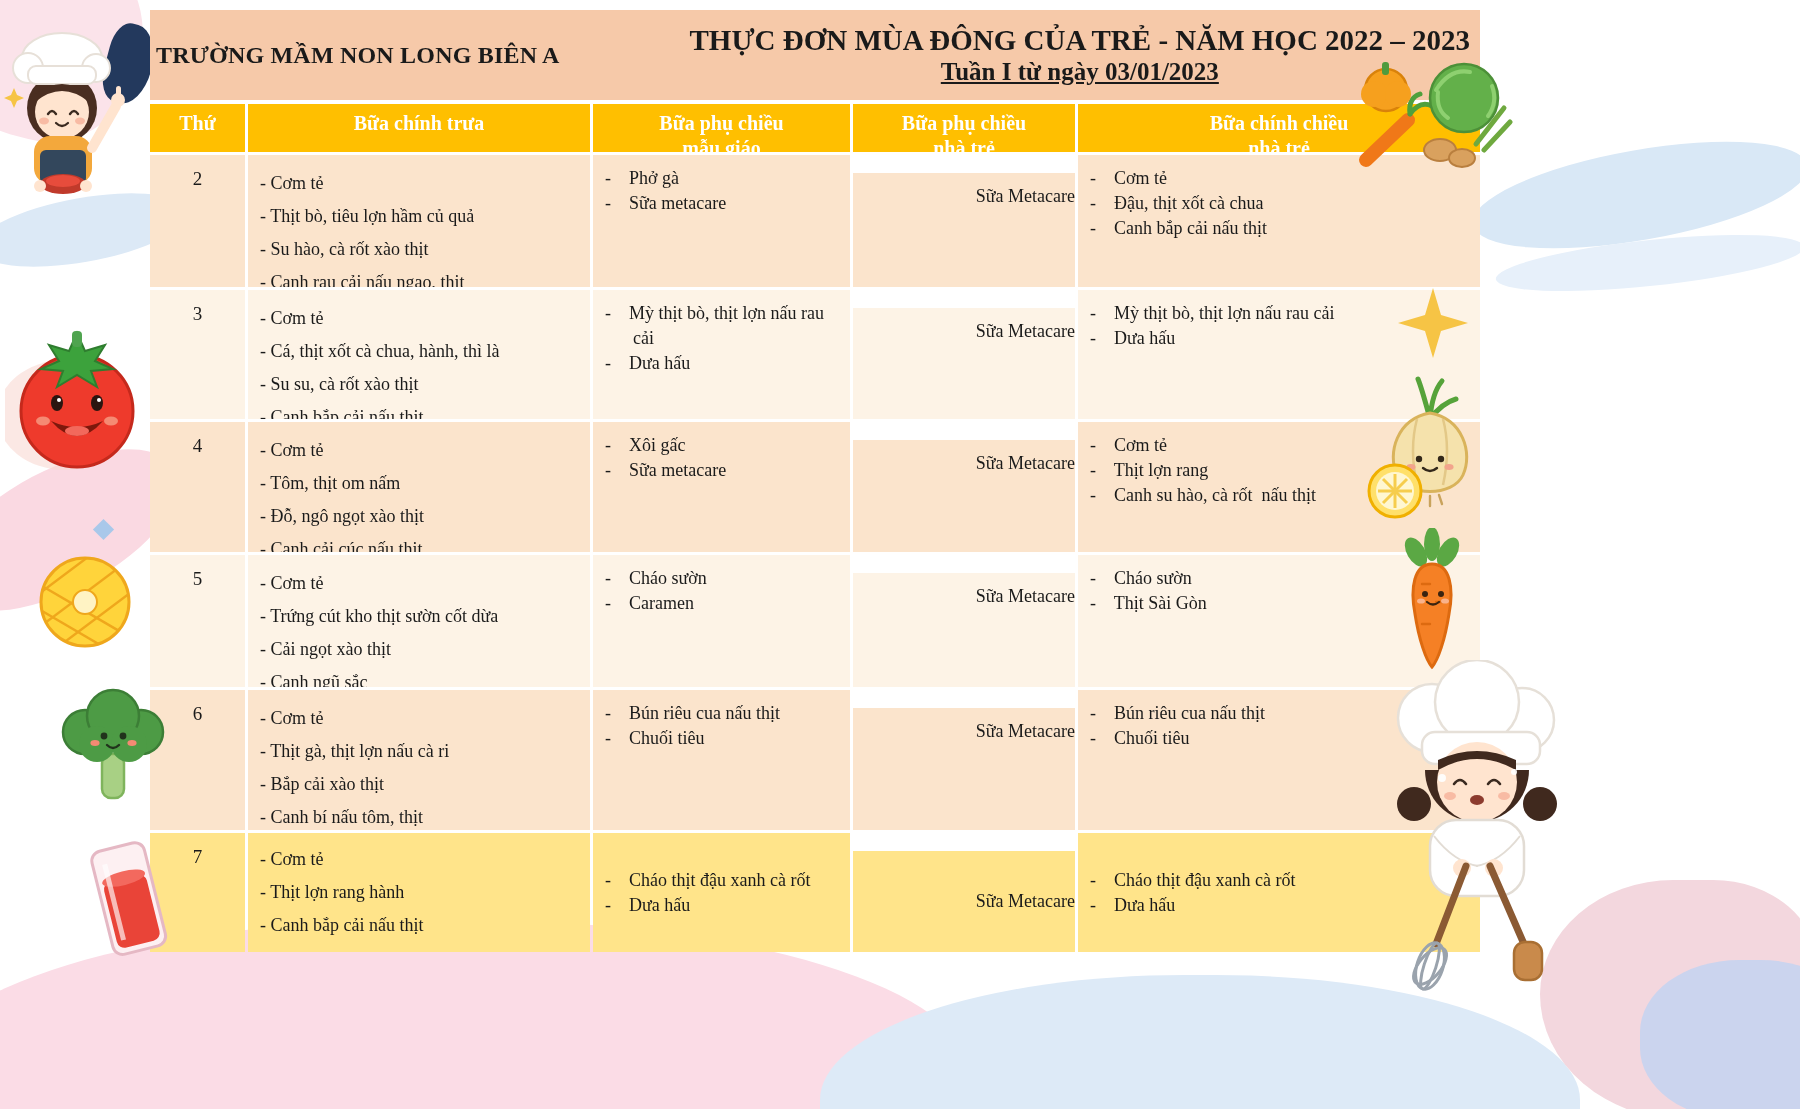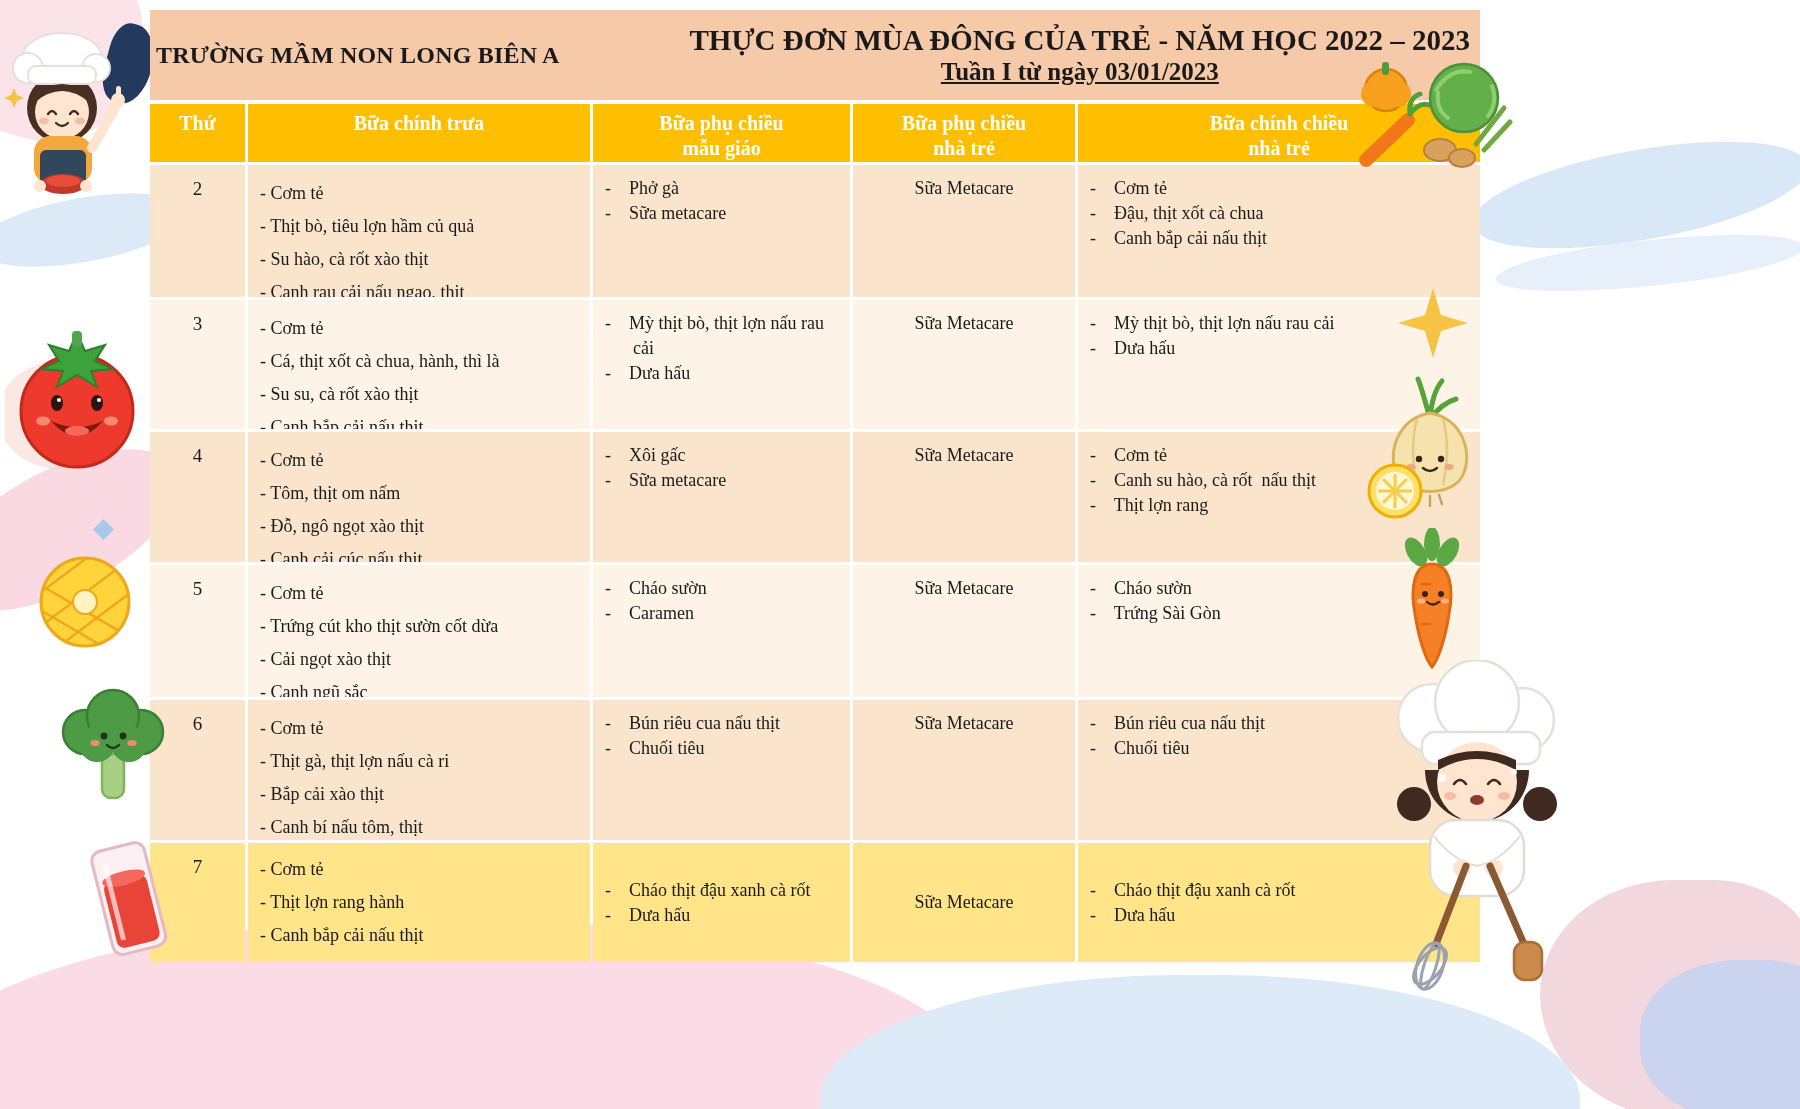--- a/index.html
+++ b/index.html
@@ -37,21 +37,21 @@
     color:#ffffff;font-weight:bold;font-size:20px;text-align:center;
     padding-top:7px;line-height:25px;
   }
   .day{
     font-size:19px;text-align:center;padding-top:13px;
   }
   .lunch{padding:12px 8px 0 12px;font-size:18px;}
   .lunch .menu-line{line-height:33px;white-space:pre-wrap;padding-left:14px;text-indent:-14px;}
   .snack{padding:11px 6px 0 12px;font-size:18px;}
   .snack .menu-line{line-height:25px;white-space:pre-wrap;padding-left:28px;text-indent:-28px;}
-  .nt{font-size:18px;text-align:center;padding-top:13px;}
+  .nt{font-size:18px;text-align:right;padding-top:13px;margin-top:18px;}
   .vc{display:flex;flex-direction:column;justify-content:center;padding-top:0;}
   
   .deco svg{display:block;}
 </style>
 </head>
 <body>
 
 <div class="blob" style="left:-50px;top:-60px;width:190px;height:200px;background:#FBE3EA;border-radius:45%;transform:rotate(15deg);"></div>
 <div class="blob" style="left:-25px;top:198px;width:215px;height:64px;background:#DCE9F6;border-radius:50%;transform:rotate(-10deg);"></div>
 <div class="blob" style="left:-70px;top:470px;width:260px;height:120px;background:#FAD9E2;border-radius:50%;transform:rotate(-28deg);"></div>
@@ -68,21 +68,21 @@
   <div class="doc-header">
     <div class="school-name">TRƯỜNG MẦM NON LONG BIÊN A</div>
     <div class="title-block">
       <div class="title-line1">THỰC ĐƠN MÙA ĐÔNG CỦA TRẺ - NĂM HỌC 2022 – 2023</div>
       <div class="title-line2">Tuần I từ ngày 03/01/2023</div>
     </div>
   </div>
 
   <div class="menu-table">
 
-    <div class="trow" style="height:58px">
+    <div class="trow" style="height:48px">
       <div class="cell bg-h hcell">
         <div>Thứ</div>
           <div></div>
       </div>
       <div class="cell bg-h hcell">
         <div>Bữa chính trưa</div>
           <div></div>
       </div>
       <div class="cell bg-h hcell">
         <div>Bữa phụ chiều</div>
@@ -145,41 +145,41 @@
           <div class="menu-line">- Đỗ, ngô ngọt xào thịt</div>
           <div class="menu-line">- Canh cải cúc nấu thịt</div>
         </div>
       <div class="cell bg-a snack">
           <div class="menu-line">-    Xôi gấc</div>
           <div class="menu-line">-    Sữa metacare</div>
         </div>
       <div class="cell bg-a nt"><span>Sữa Metacare</span></div>
       <div class="cell bg-a snack">
           <div class="menu-line">-    Cơm tẻ</div>
+          <div class="menu-line">-    Thịt lợn rang</div>
           <div class="menu-line">-    Canh su hào, cà rốt  nấu thịt</div>
-          <div class="menu-line">-    Thịt lợn rang</div>
         </div>
     </div>
 
     <div class="trow" style="height:132px">
       <div class="cell bg-b day"><span>5</span></div>
       <div class="cell bg-b lunch">
           <div class="menu-line">- Cơm tẻ</div>
           <div class="menu-line">- Trứng cút kho thịt sườn cốt dừa</div>
           <div class="menu-line">- Cải ngọt xào thịt</div>
           <div class="menu-line">- Canh ngũ sắc</div>
         </div>
       <div class="cell bg-b snack">
           <div class="menu-line">-    Cháo sườn</div>
           <div class="menu-line">-    Caramen</div>
         </div>
       <div class="cell bg-b nt"><span>Sữa Metacare</span></div>
       <div class="cell bg-b snack">
           <div class="menu-line">-    Cháo sườn</div>
-          <div class="menu-line">-    Trứng Sài Gòn</div>
+          <div class="menu-line">-    Thịt Sài Gòn</div>
         </div>
     </div>
 
     <div class="trow" style="height:140px">
       <div class="cell bg-a day"><span>6</span></div>
       <div class="cell bg-a lunch">
           <div class="menu-line">- Cơm tẻ</div>
           <div class="menu-line">- Thịt gà, thịt lợn nấu cà ri</div>
           <div class="menu-line">- Bắp cải xào thịt</div>
           <div class="menu-line">- Canh bí nấu tôm, thịt</div>

